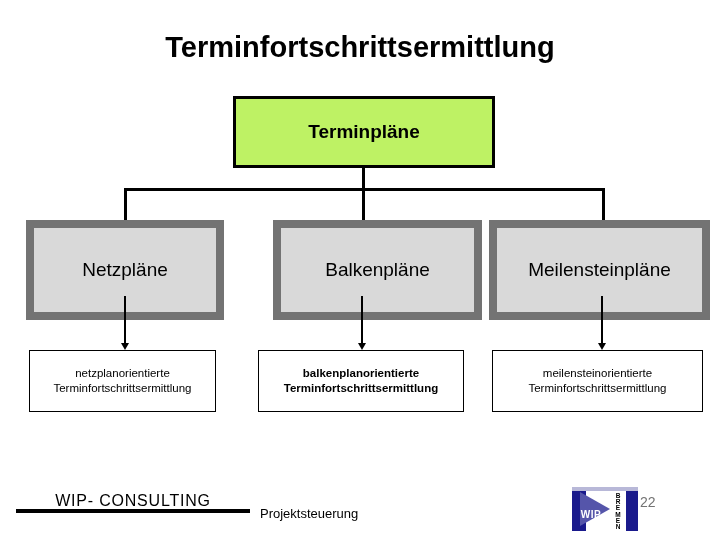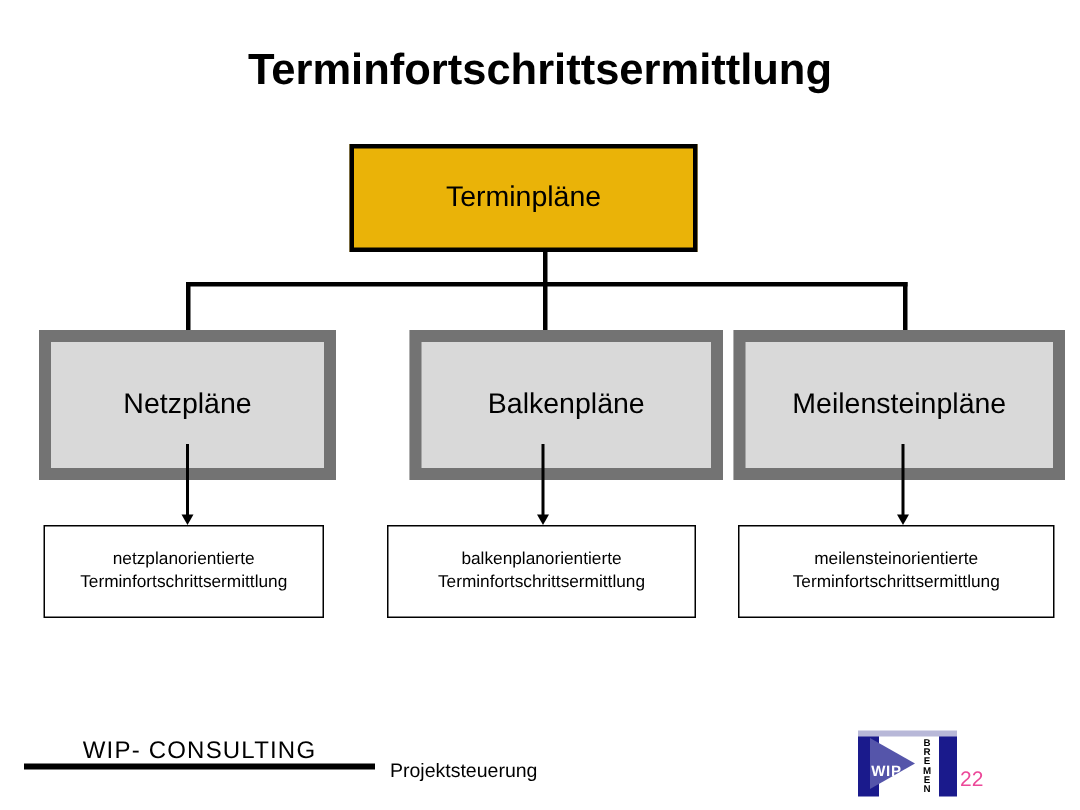--- a/index.html
+++ b/index.html
@@ -37,25 +37,26 @@
     box-sizing: border-box;
     display: flex;
     align-items: center;
     justify-content: center;
     text-align: center;
   }
 
   .box-root {
     left: 233px;
     top: 96px;
-    width: 232px;
+    width: 262px;
     height: 72px;
-    background: #eab308;
+    background: #bef264;
     border: 3px solid #000000;
     font-size: 19px;
+    font-weight: bold;
   }
 
   .box-level2 {
     top: 220px;
     height: 100px;
     background: #d9d9d9;
     border: 8px solid #737373;
     font-size: 19px;
   }
   .box-netz  { left: 26px;  width: 198px; }
@@ -64,21 +65,21 @@
 
   .box-level3 {
     top: 350px;
     height: 62px;
     background: #ffffff;
     border: 1px solid #000000;
     font-size: 11.5px;
     line-height: 15px;
   }
   .box-netz3  { left: 29px;  width: 187px; }
-  .box-balken3{ left: 258px; width: 206px; }
+  .box-balken3{ left: 258px; width: 206px; font-weight: bold; }
   .box-meile3 { left: 492px; width: 211px; }
 
   .box-level3 .two-line span { display: block; }
 
   
   .conn { position: absolute; background: #000000; }
 
   
   .conn-root-stub {
     left: 362px;
@@ -218,23 +219,23 @@
     font-weight: bold;
     line-height: 6.2px;
     color: #000000;
     text-align: center;
   }
   .logo-bremen span { display: block; }
 
   .page-number {
     position: absolute;
     left: 640px;
-    top: 511px;
+    top: 494px;
     font-size: 14px;
-    color: #ec4899;
+    color: #737373;
   }
 </style>
 </head>
 <body>
 
 <div class="slide-title">Terminfortschrittsermittlung</div>
 
 <div class="conn conn-root-stub"></div>
 <div class="conn conn-bus"></div>
 <div class="conn conn-drop conn-drop-1"></div>

